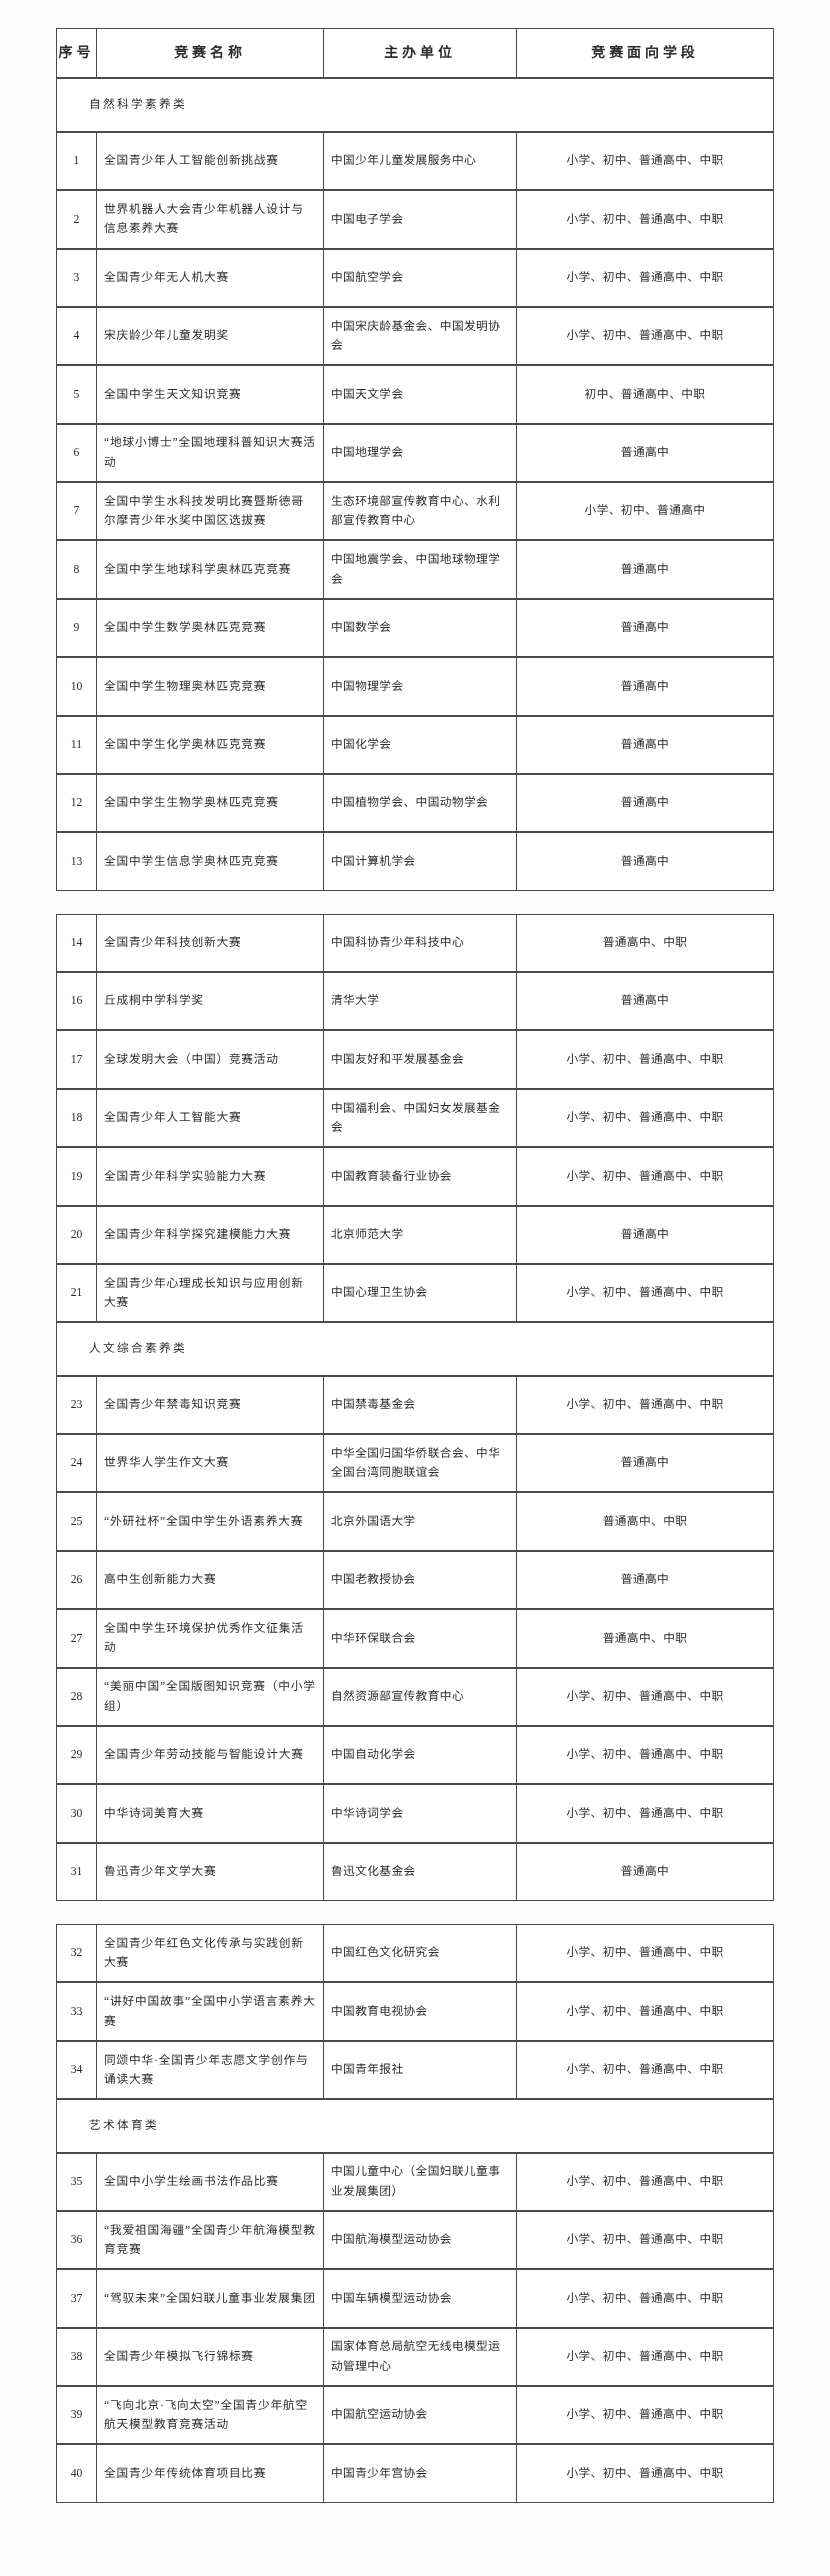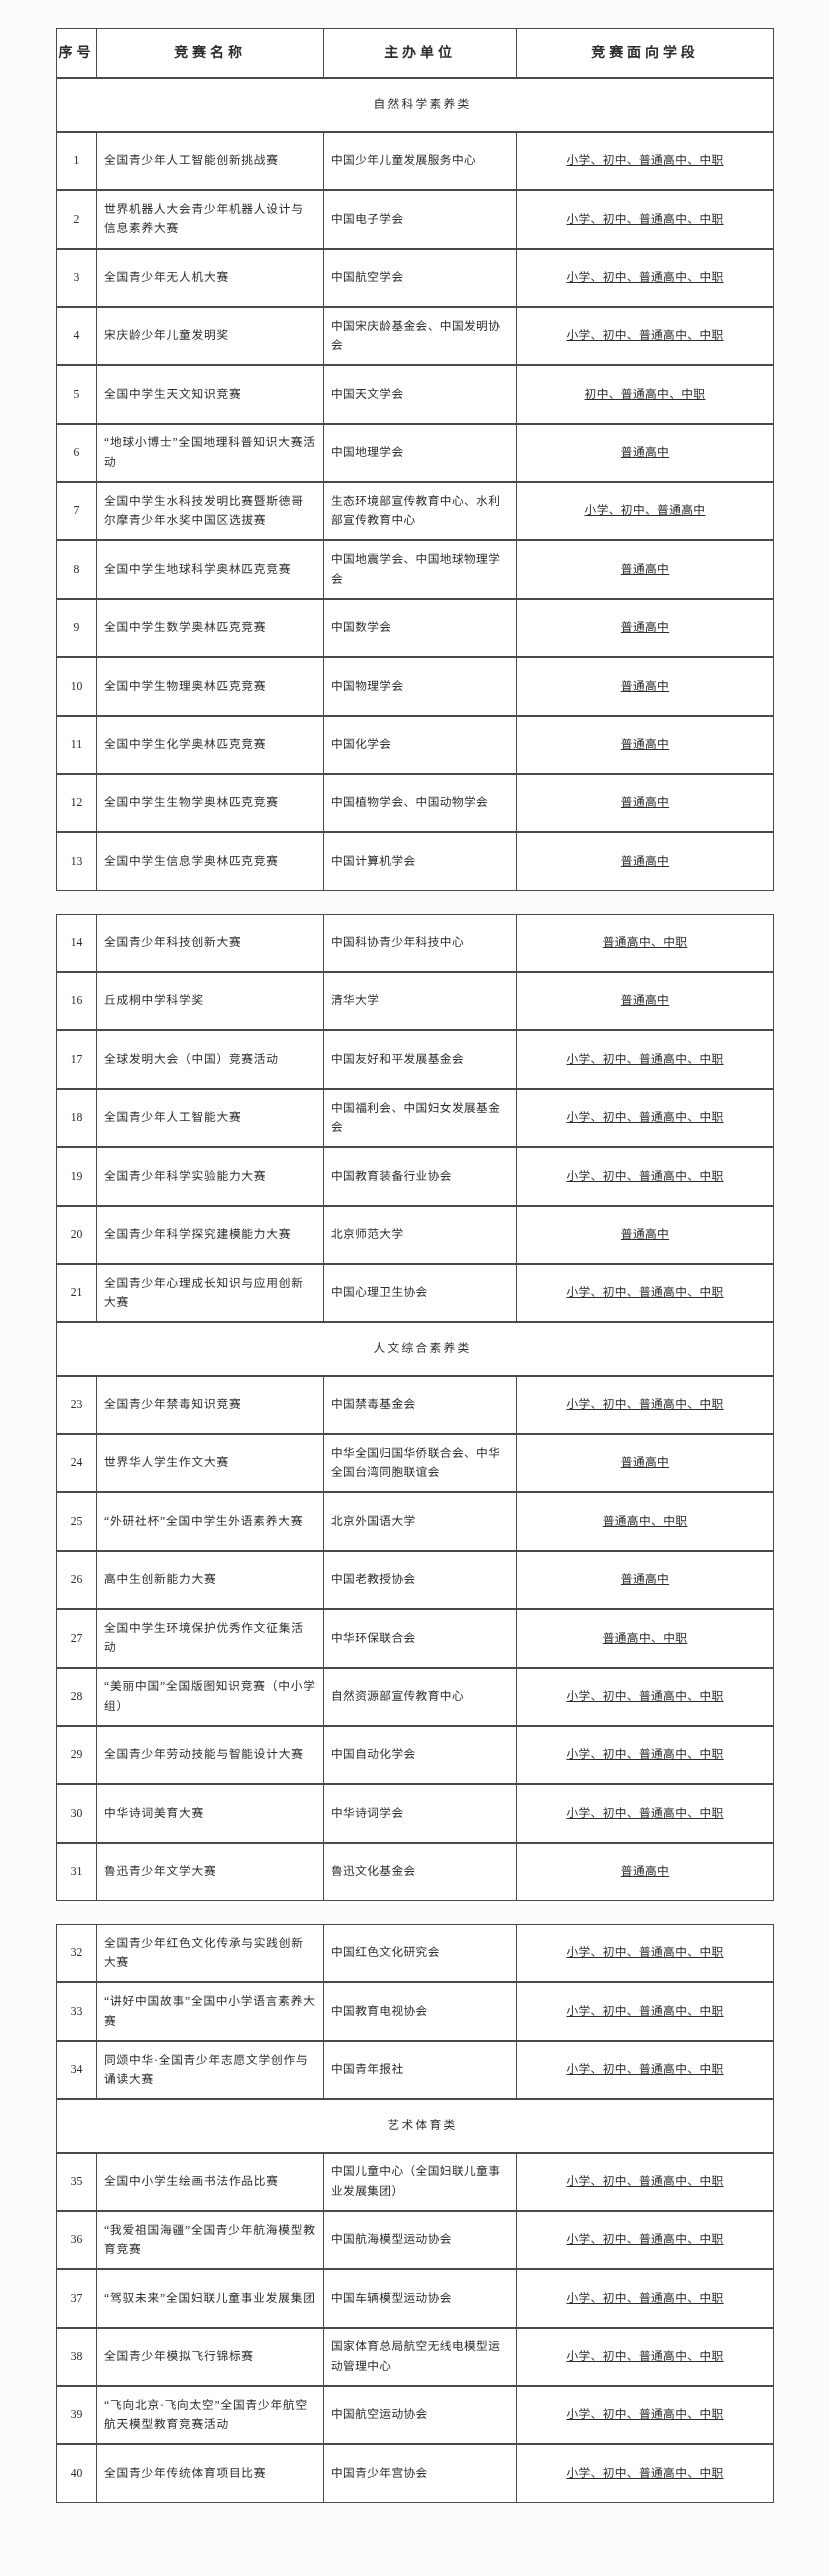--- a/index.html
+++ b/index.html
@@ -54,25 +54,24 @@
     letter-spacing: 0.8px;
   }
   td.cell-org {
     text-align: left;
     letter-spacing: 0.4px;
     margin-top: 48px;
   }
   td.cell-stage {
     text-align: center;
     letter-spacing: 0.4px;
-    text-decoration: underline;
   }
   td.cell-section {
-    text-align: center;
-    padding-left: 22px;
+    text-align: left;
+    padding-left: 32px;
     letter-spacing: 2.3px;
     height: 39px;
   }
 </style>
 </head>
 <body>
 
 <div class="doc">
   <div id="blocks-root">
   <table class="grid">

